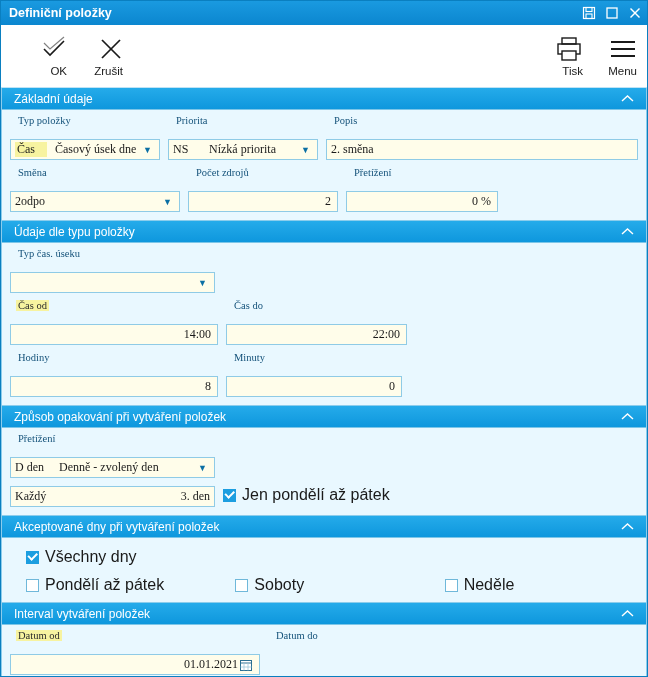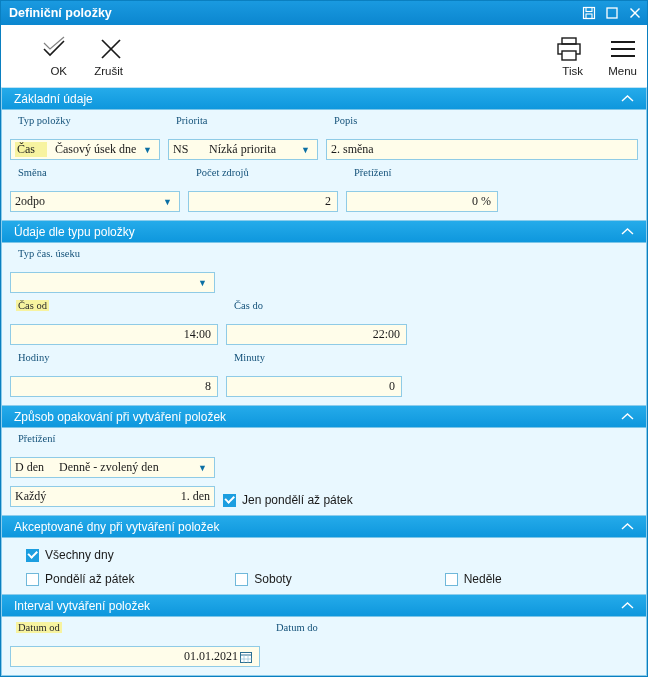--- a/index.html
+++ b/index.html
@@ -184,21 +184,21 @@
     width: 15px;
     flex: 0 0 auto;
     display: flex;
     align-items: center;
     justify-content: center;
   }
   .cbrow {
     display: flex;
     align-items: center;
     gap: 6px;
-    font-size: 12px;
+    font-size: 16px;
     color: #1a1a1a;
   }
   .cb {
     width: 13px;
     height: 13px;
     box-sizing: border-box;
     border: 1px solid #6fb8da;
     background: #ffffff;
     display: flex;
     align-items: center;
@@ -423,25 +423,25 @@
           <div class="field" style="width:205px">
             <span class="field-label">Přetížení</span>
             <div class="ctrl">
               <span class="code" style="min-width:36px">D den</span>
               <span class="txt">Denně - zvolený den</span>
               <span class="drop">▼</span>
             </div>
           </div>
           <div class="flex1"></div>
         </div>
-        <div class="row" style="align-items:flex-end">
+        <div class="row" style="align-items:flex-start">
           <div class="field" style="width:205px">
             <div class="ctrl" style="margin-top:0;justify-content:space-between">
               <span>Každý</span>
-              <span>1. den</span>
+              <span>3. den</span>
             </div>
           </div>
           <div class="cbrow">
             <span class="cb checked"></span>
             <span>Jen pondělí až pátek</span>
           </div>
           <div class="flex1"></div>
         </div>
       </div>
     </div>

